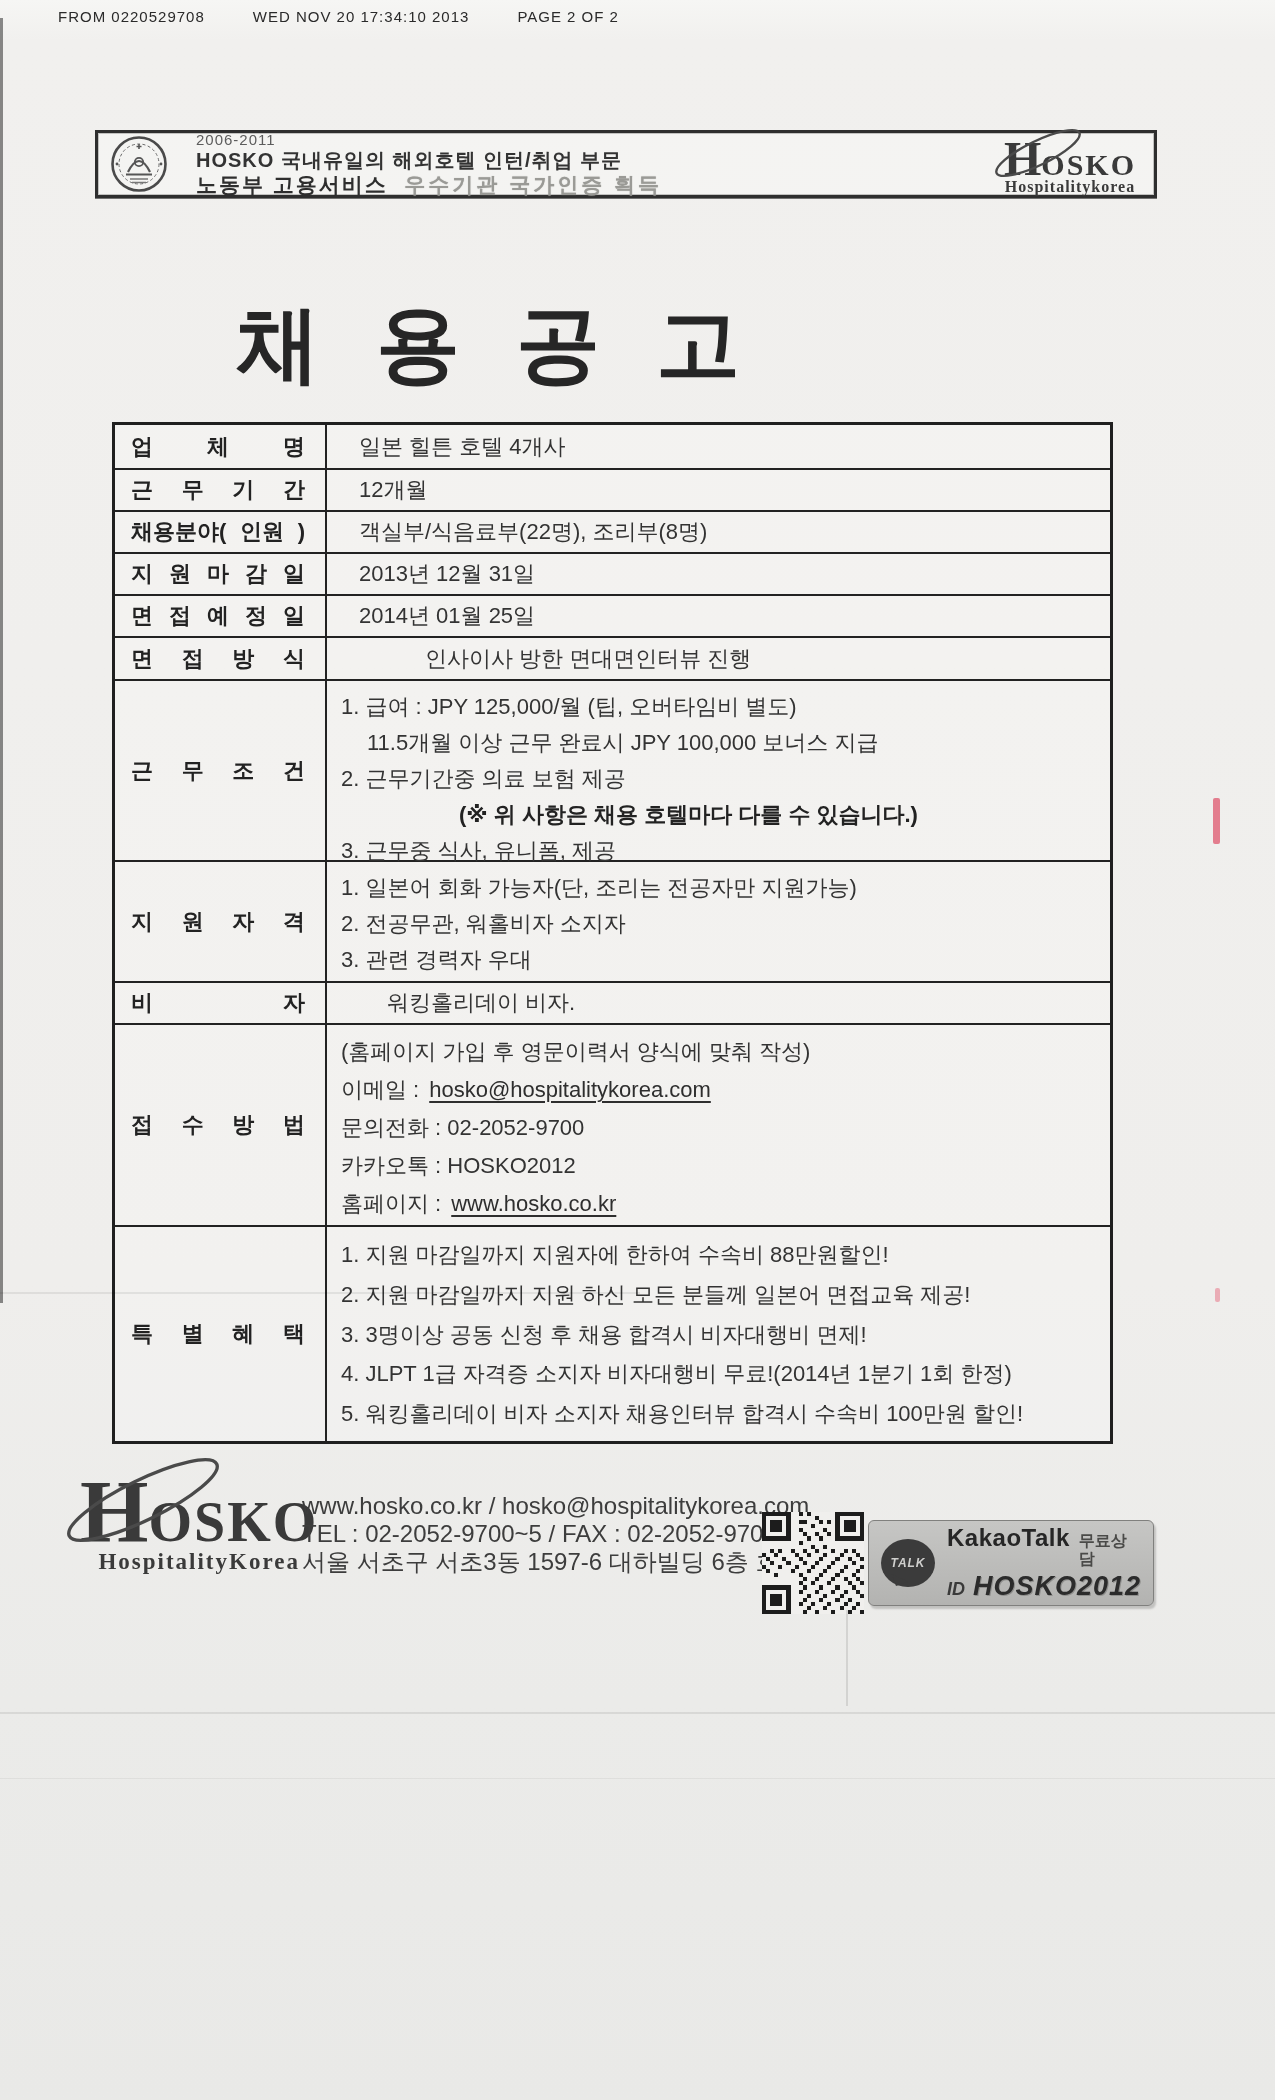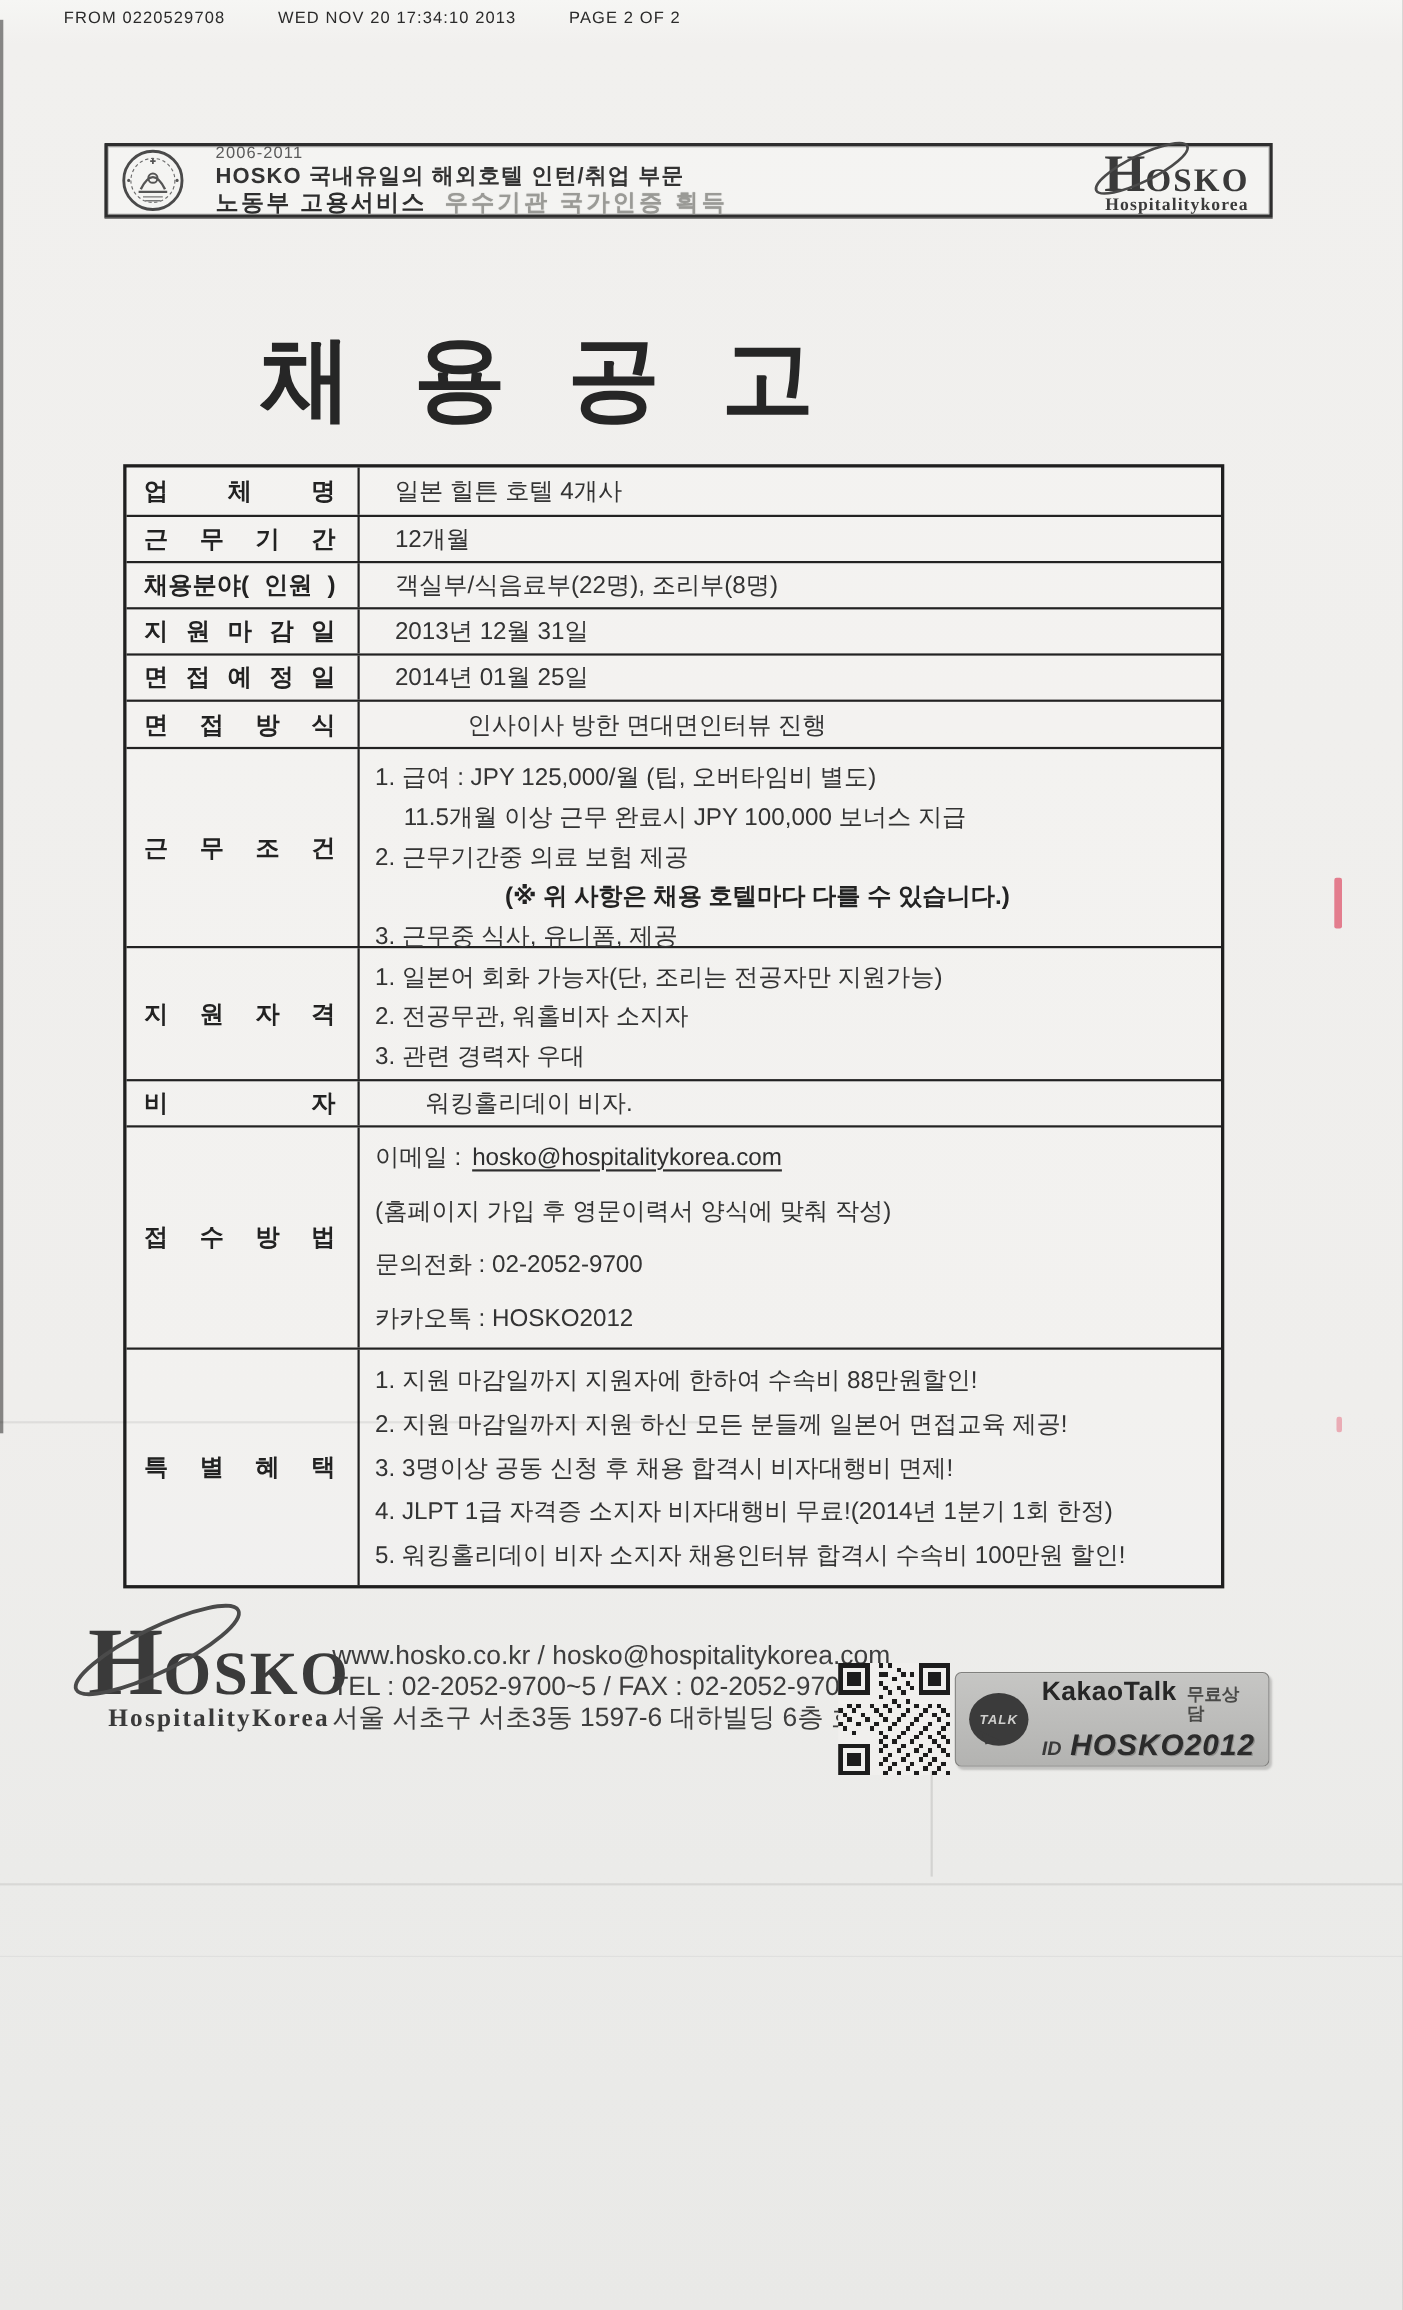--- a/index.html
+++ b/index.html
@@ -214,26 +214,29 @@
           <span>비 자</span>
         </div>
       <div class="t-value">워킹홀리데이 비자.</div>
     </div>
 
     <div class="t-row r-apply">
       <div class="t-label">
           <span>접 수 방 법</span>
         </div>
       <div class="t-lines">
+        <div class="ln">(홈페이지 가입 후 영문이력서 양식에 맞춰 작성)</div>
         <div class="ln">
           <span>이메일  :</span><span class="gap"></span><span class="ulink">hosko@hospitalitykorea.com</span>
         </div>
-        <div class="ln">(홈페이지 가입 후 영문이력서 양식에 맞춰 작성)</div>
         <div class="ln">문의전화 : 02-2052-9700</div>
         <div class="ln">카카오톡 : HOSKO2012</div>
+        <div class="ln">
+          <span>홈페이지 :</span><span class="gap"></span><span class="ulink">www.hosko.co.kr</span>
+        </div>
       </div>
     </div>
 
     <div class="t-row r-benefit">
       <div class="t-label">
           <span>특 별 혜 택</span>
         </div>
       <div class="t-lines">
         <div class="ln">1. 지원 마감일까지 지원자에 한하여 수속비 88만원할인!</div>
         <div class="ln">2. 지원 마감일까지 지원 하신 모든 분들께 일본어 면접교육 제공!</div>

